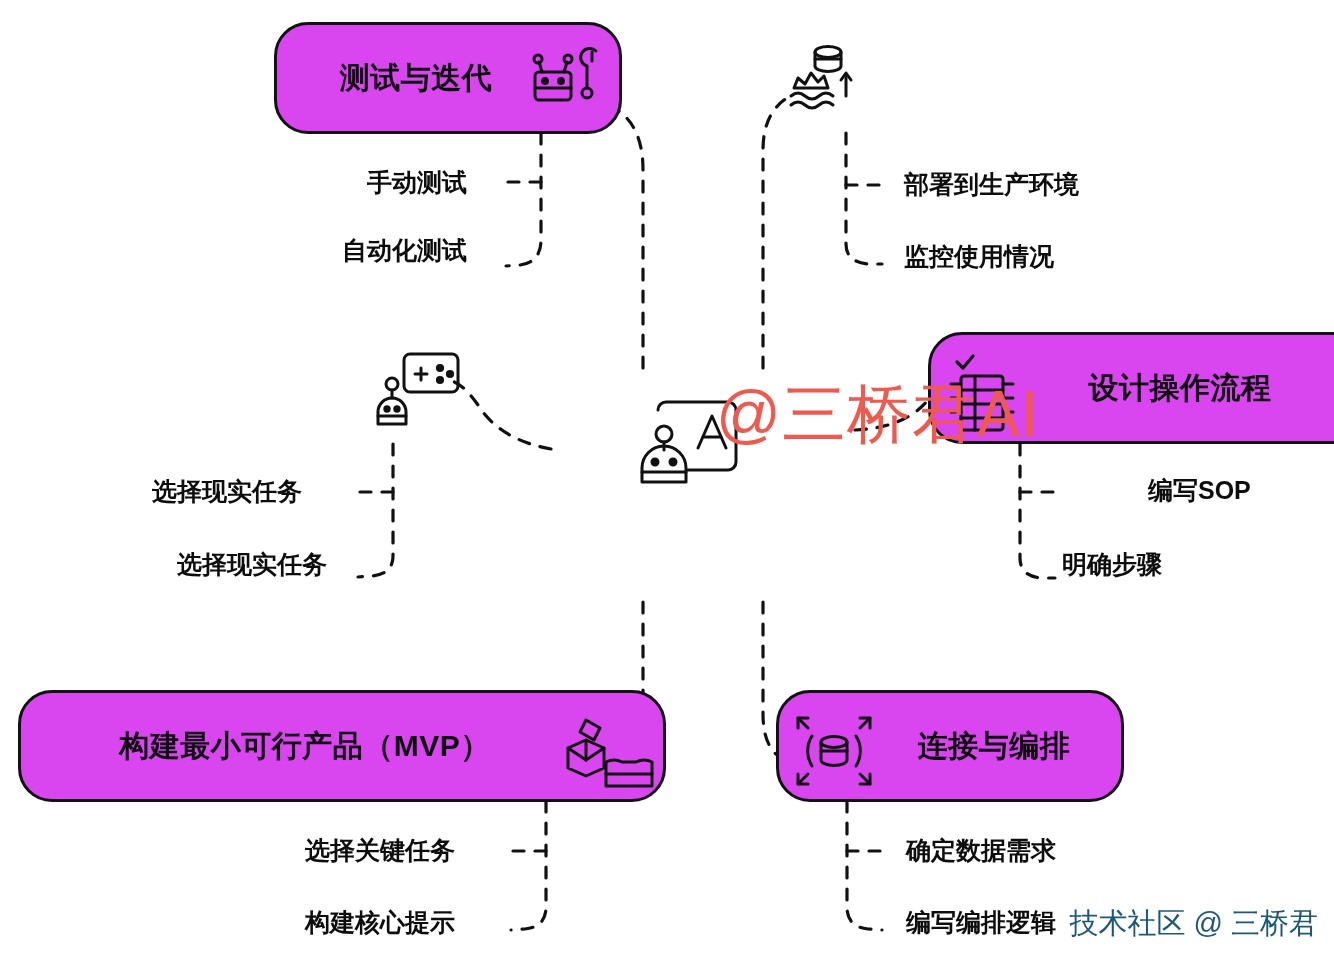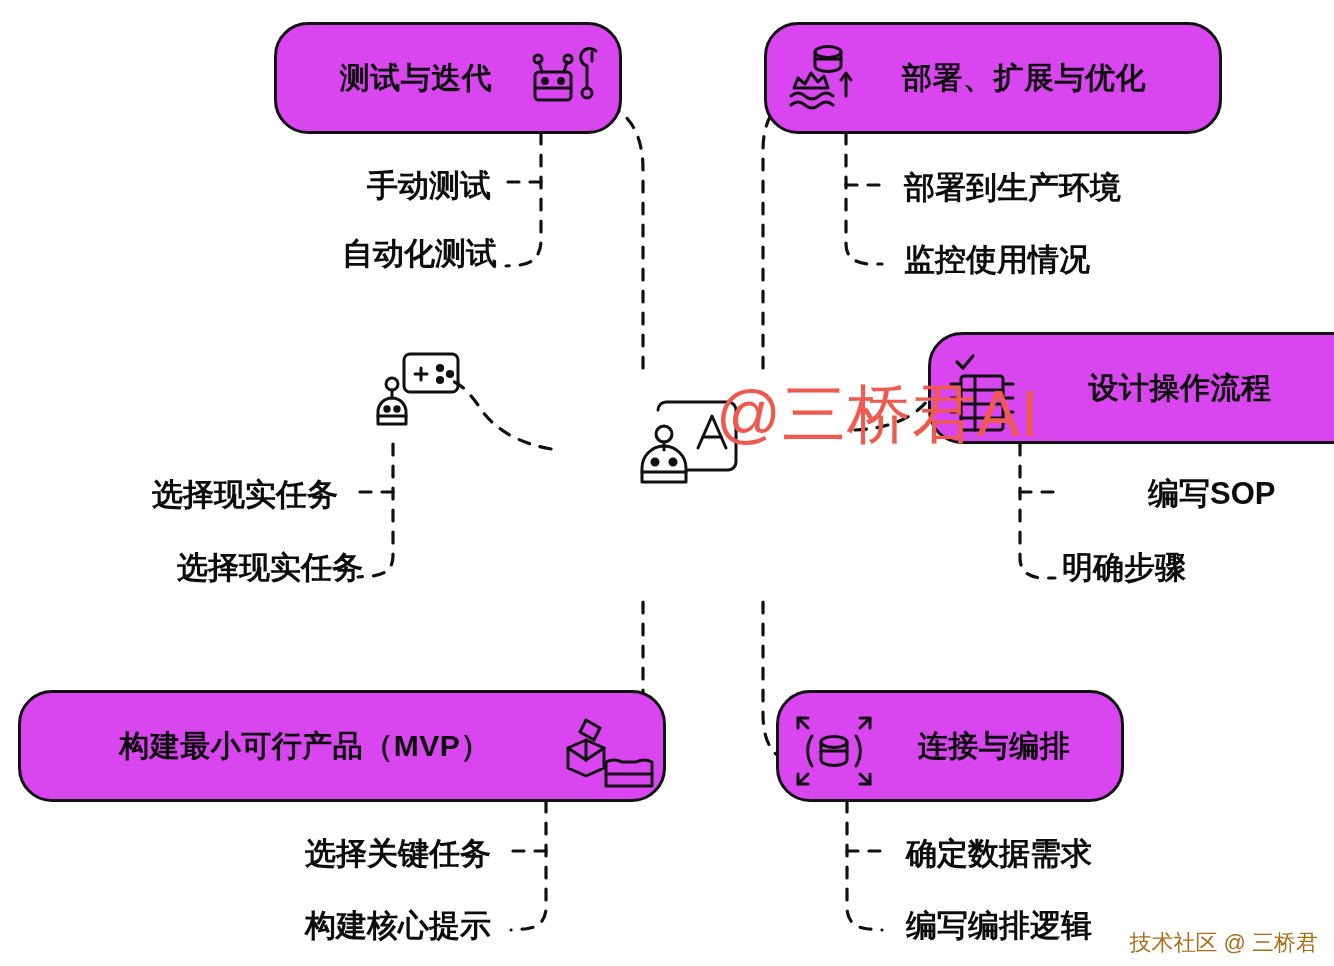--- a/index.html
+++ b/index.html
@@ -48,21 +48,21 @@
   .node.big { border-radius: 46px; flex-direction: column; }
   .node.big .node-label { font-size: 36px; }
 
   .branch-label {
     font-size: 30px;
     font-weight: 700;
   }
 
   .subitem {
     position: absolute;
-    font-size: 31px;
+    font-size: 25px;
     font-weight: 700;
     color: #0d0d0d;
     white-space: nowrap;
     line-height: 1;
     z-index: 2;
   }
   .subitem.r { text-align: right; }
 
   #watermark-center {
     position: absolute;
@@ -72,23 +72,23 @@
     font-weight: 400;
     color: #ef5a50;
     white-space: nowrap;
     letter-spacing: 1px;
     z-index: 6;
     line-height: 1;
   }
   #watermark-corner {
     position: absolute;
     right: 16px;
-    bottom: 12px;
-    font-size: 22px;
-    color: #a16207;
+    bottom: 28px;
+    font-size: 29px;
+    color: #0c4a6e;
     white-space: nowrap;
     z-index: 6;
     line-height: 1;
     opacity: 0.92;
   }
 </style>
 </head>
 <body>
 
 <div id="stage">
@@ -126,24 +126,20 @@
       <path d="M 847 801 L 847 907 Q 847 927 868 929 L 882 930"></path>
       <path d="M 847 851 L 887 851"></path>
     </g>
   </svg>
 
   <div class="node" style="left:274px; top:22px; width:348px; height:112px;">
     <span class="node-label branch-label">测试与迭代</span>
     <span style="display:inline-block;width:64px"></span>
   </div>
 
-  <div class="node" style="left:764px; top:22px; width:458px; height:112px;">
-    <span style="display:inline-block;width:62px"></span>
-    <span class="node-label branch-label">部署、扩展与优化</span>
-  </div>
 
 
   <div class="node" style="left:928px; top:332px; width:438px; height:112px;">
     <span style="display:inline-block;width:66px"></span>
     <span class="node-label branch-label">设计操作流程</span>
   </div>
 
   <div class="node" style="left:18px; top:690px; width:648px; height:112px;">
     <span class="node-label branch-label">构建最小可行产品（MVP）</span>
     <span style="display:inline-block;width:74px"></span>

